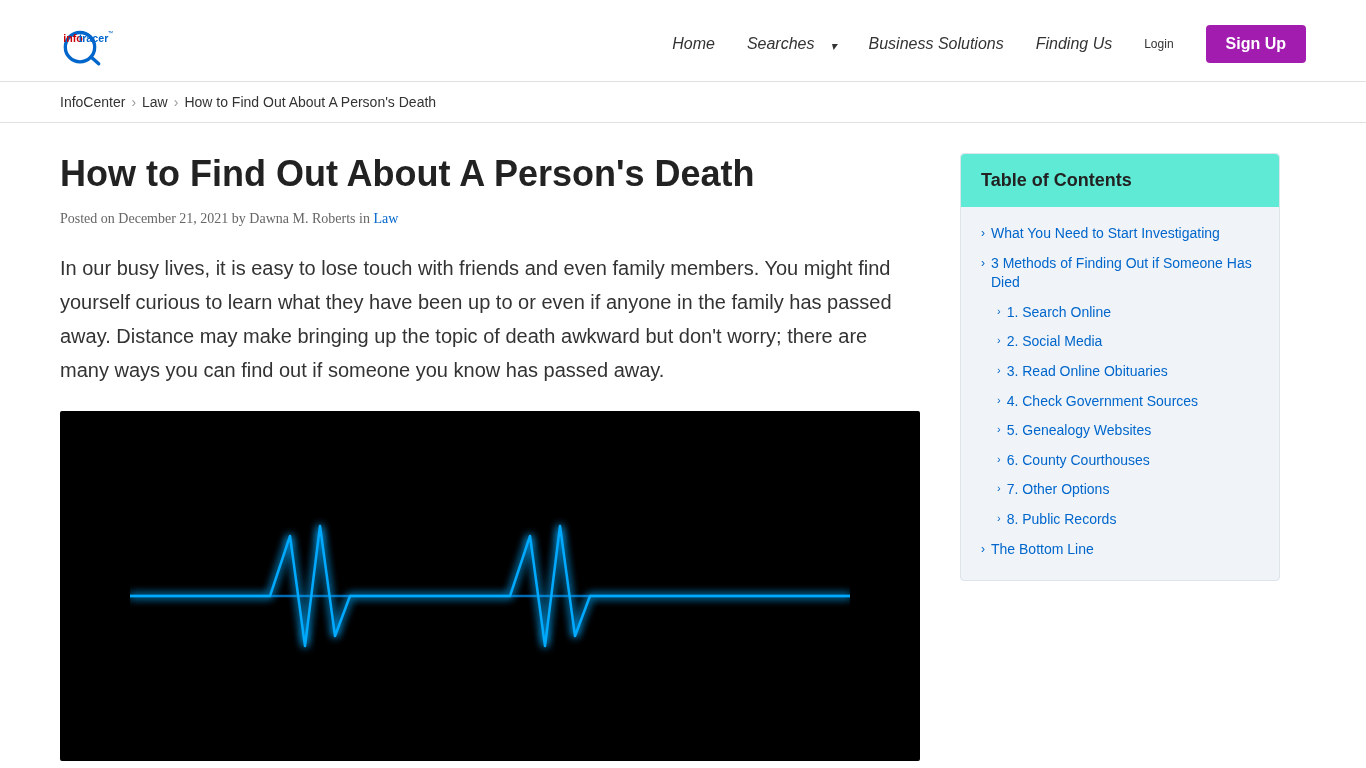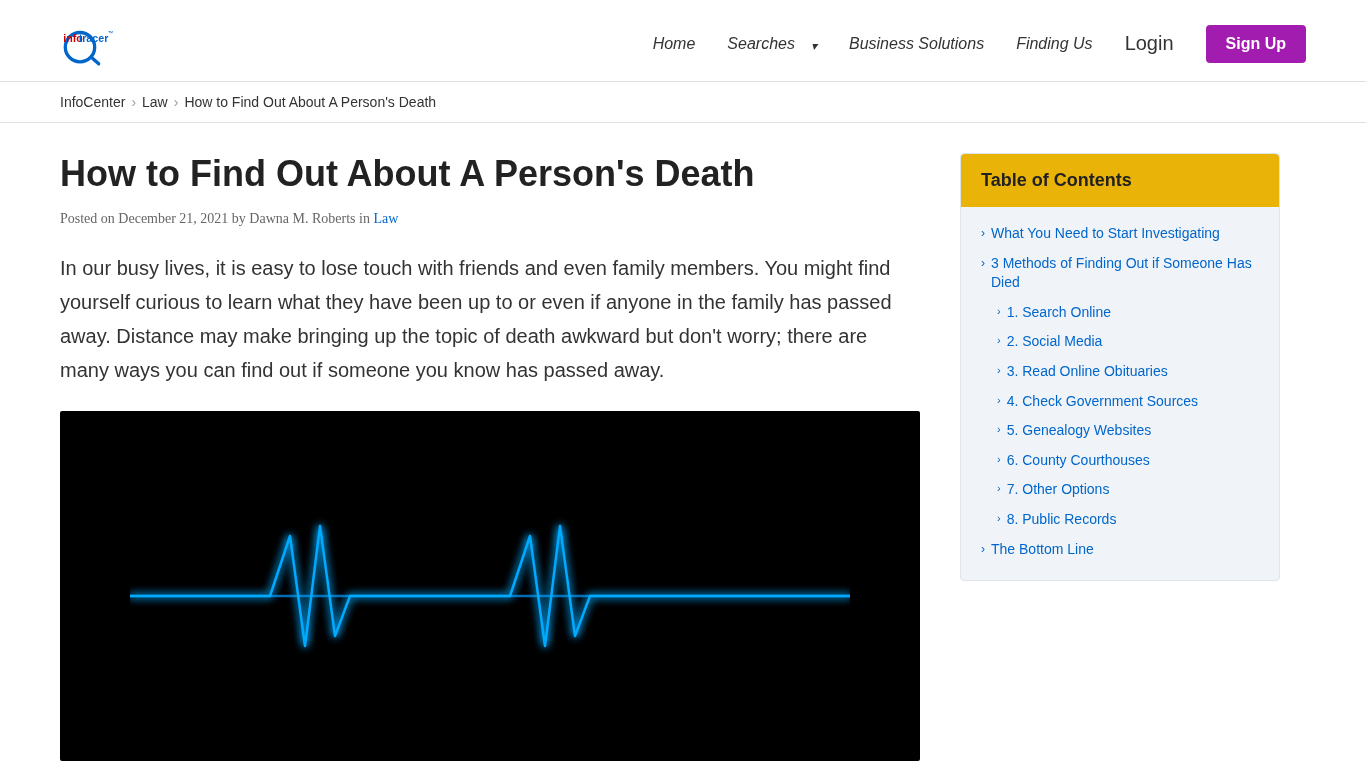--- a/index.html
+++ b/index.html
@@ -41,21 +41,21 @@
       gap: 16px;
     }
     .nav-searches .chevron {
       font-size: 12px;
       color: #333;
     }
     .btn-login {
       background: none;
       border: none;
       color: #333;
-      font-size: 20px;
+      font-size: 12px;
       cursor: pointer;
     }
     .btn-signup {
       background: #a21caf;
       color: #fff;
       border: none;
       padding: 10px 20px;
       font-size: 16px;
       font-weight: bold;
       border-radius: 4px;
@@ -136,21 +136,21 @@
       flex-shrink: 0;
     }
     .toc-box {
       background: #f0f4f8;
       border: 1px solid #dde4ea;
       border-radius: 4px;
       padding: 0 0 16px 0;
       margin-bottom: 20px;
     }
     .toc-header {
-      background: #eab308;
+      background: #5eead4;
       padding: 16px 20px;
       font-size: 18px;
       font-weight: bold;
       color: #222;
       border-radius: 4px 4px 0 0;
       margin-bottom: 12px;
     }
     .toc-item {
       display: flex;
       align-items: flex-start;

